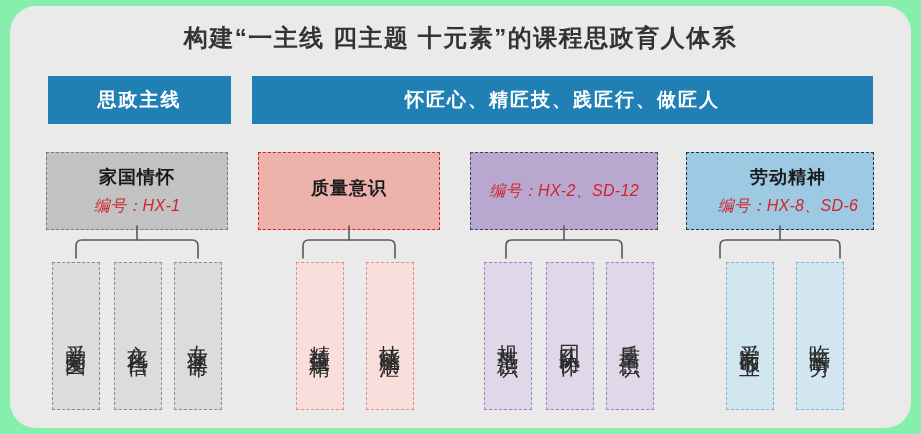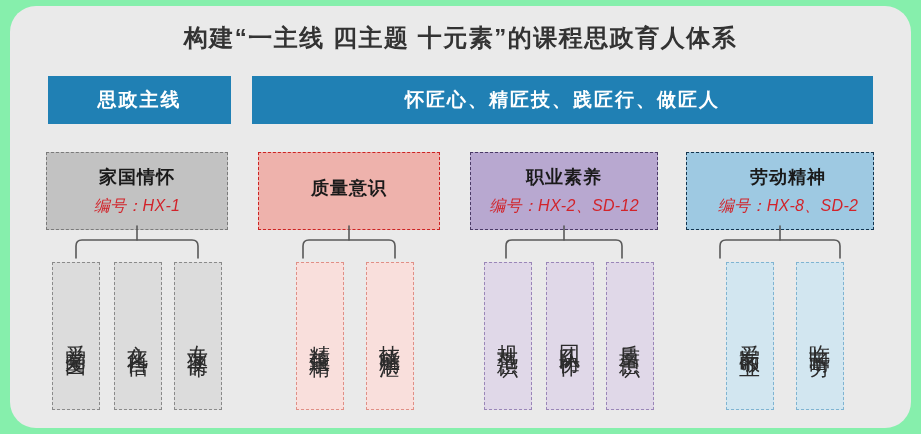--- a/index.html
+++ b/index.html
@@ -145,26 +145,25 @@
   </div>
 
   <div class="cat cat-0">
     <div class="cat-title">家国情怀</div>
     <div class="cat-code">编号：HX-1</div>
   </div>
   <div class="cat cat-1">
     <div class="cat-title">质量意识</div>
   </div>
   <div class="cat cat-2">
-    <div class="cat-title">职业素养</div>
     <div class="cat-code">编号：HX-2、SD-12</div>
   </div>
   <div class="cat cat-3">
     <div class="cat-title">劳动精神</div>
-    <div class="cat-code">编号：HX-8、SD-2</div>
+    <div class="cat-code">编号：HX-8、SD-6</div>
   </div>
 
   <svg class="brackets" viewBox="0 0 921 434" xmlns="http://www.w3.org/2000/svg">
     <g fill="none" stroke="#595959" stroke-width="1.6" stroke-linecap="round">
 
       <path d="M137,226 L137,240"></path>
       <path d="M76,258 L76,246 Q76,240 82,240 L192,240 Q198,240 198,246 L198,258"></path>
 
       <path d="M349,226 L349,240"></path>
       <path d="M303,258 L303,246 Q303,240 309,240 L389,240 Q395,240 395,246 L395,258"></path>

